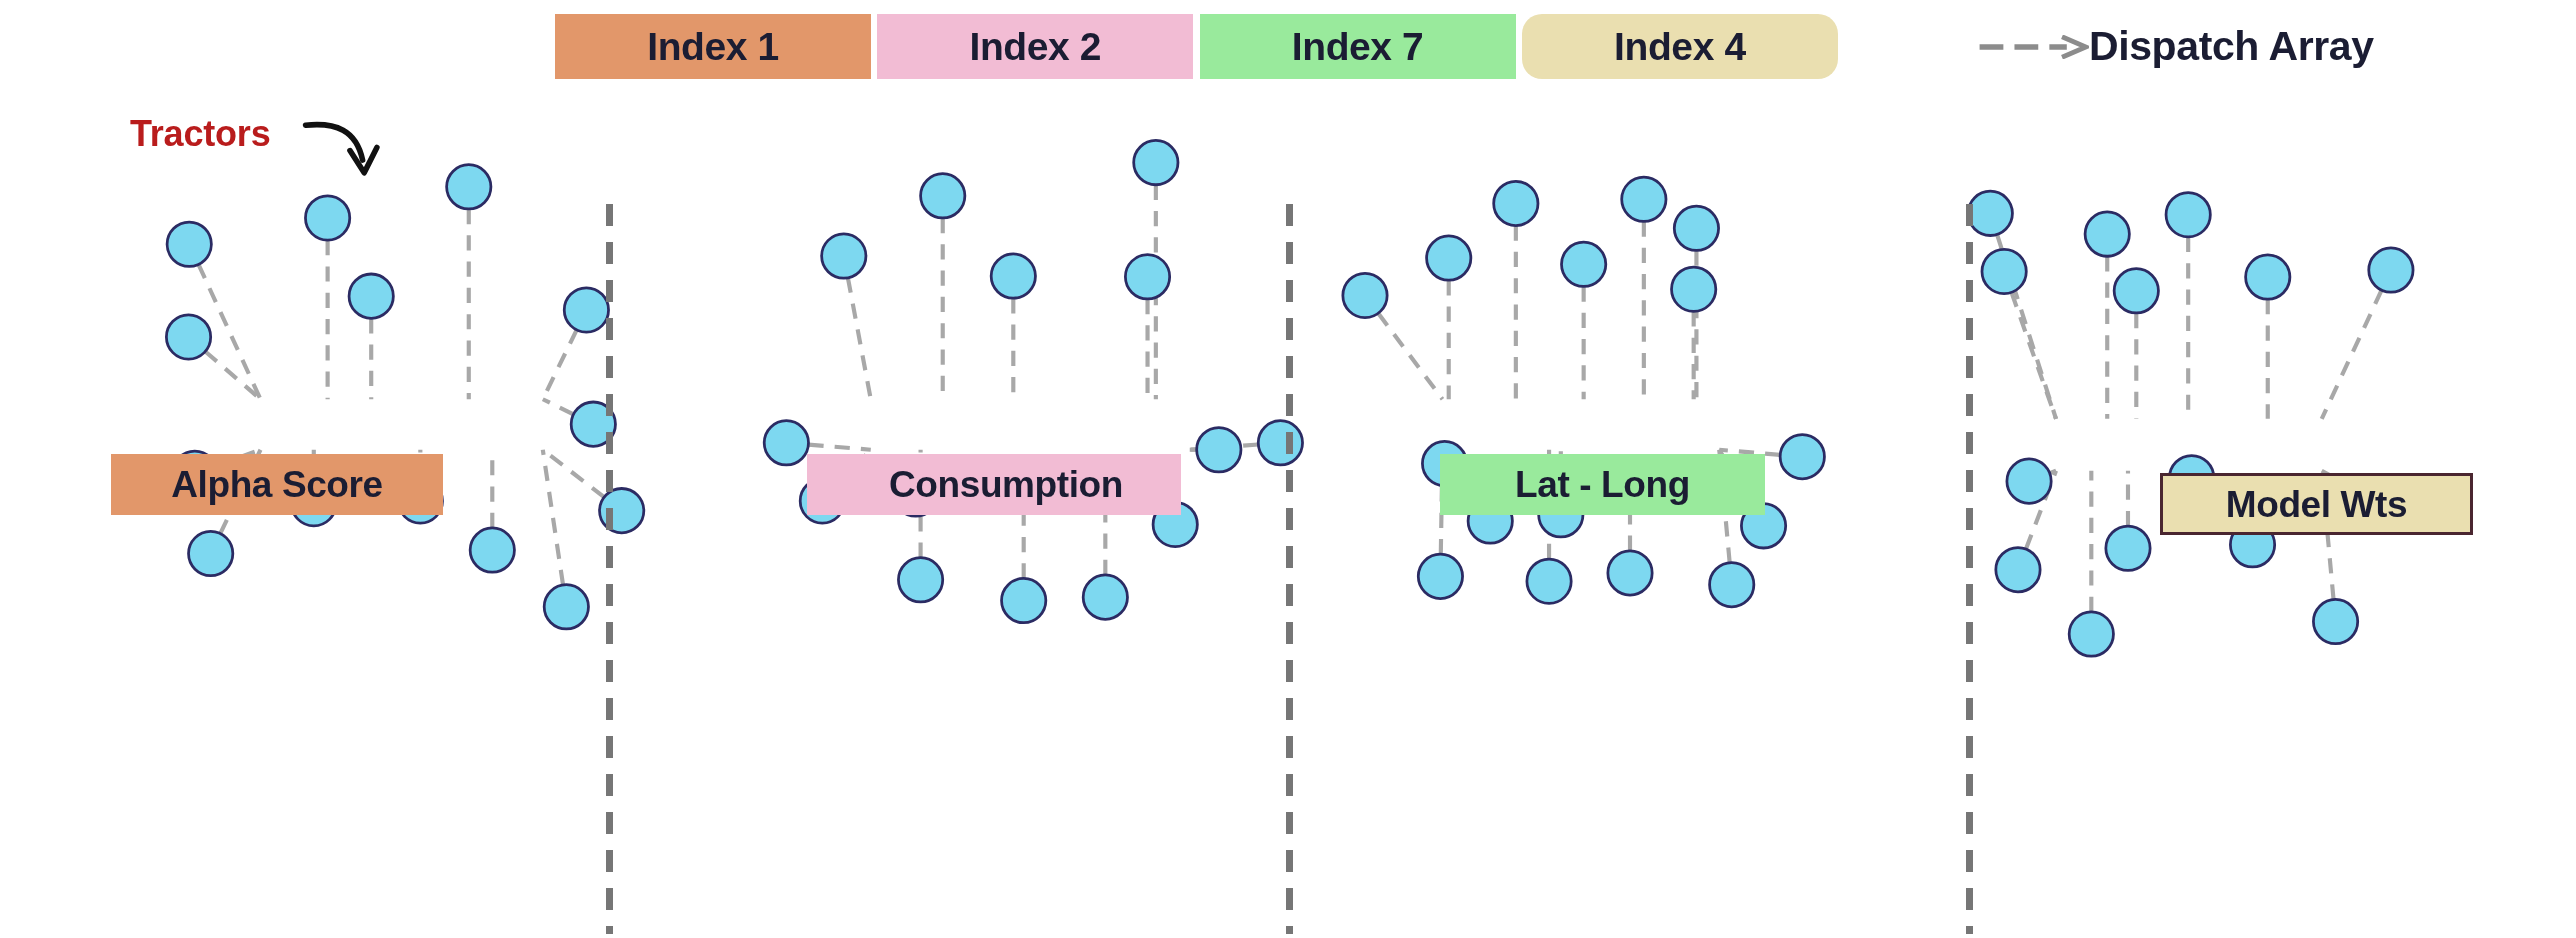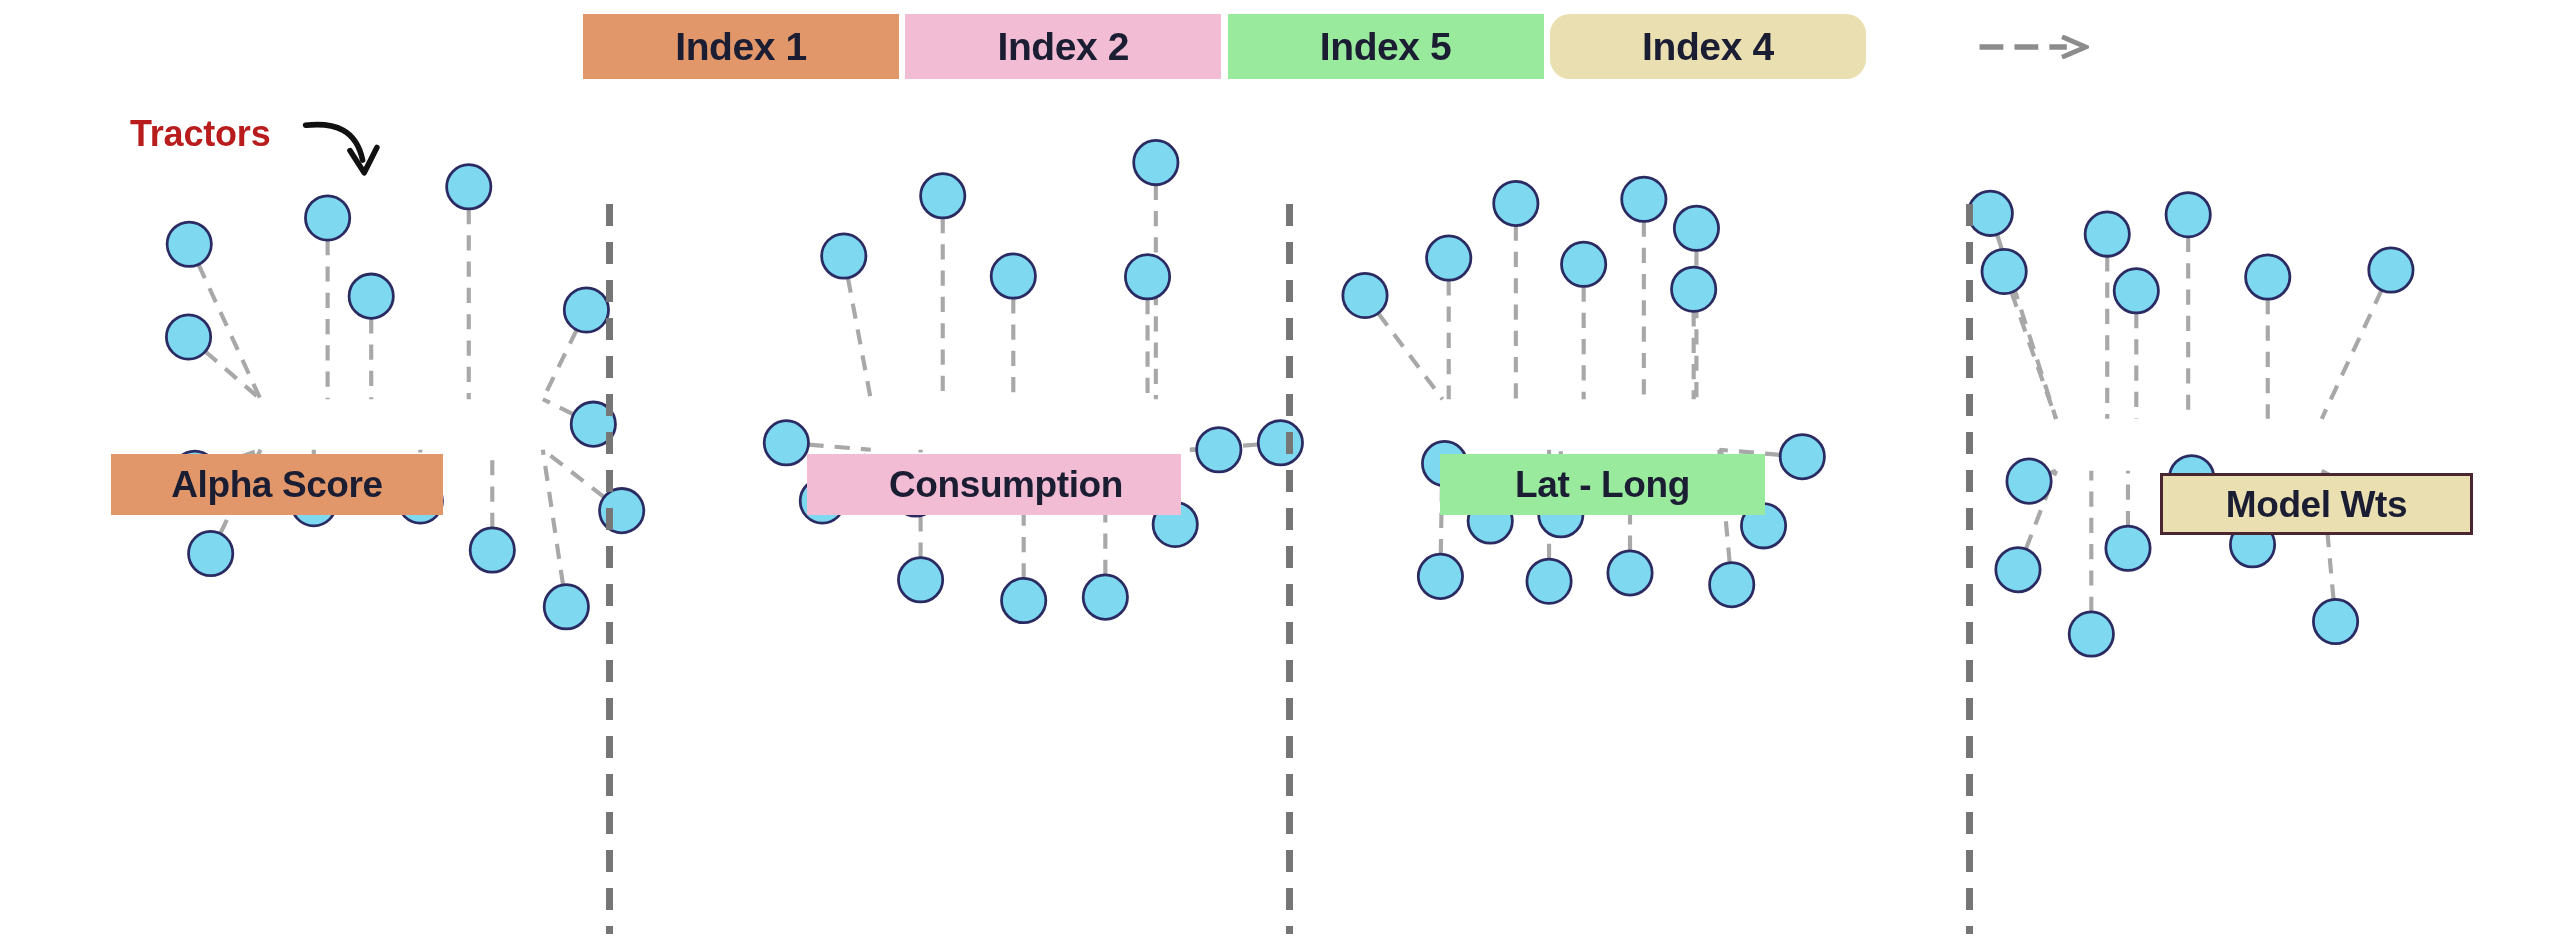--- a/index.html
+++ b/index.html
@@ -139,41 +139,42 @@
     height: 103px;
     overflow: visible;
   }
 </style>
 </head>
 <body>
 
 <div id="stage">
 
   <div id="index-bar">
-      <div class="index-cell" style="background: rgb(226, 151, 106); margin-left: 28px;">
+      <div class="index-cell" style="background: rgb(226, 151, 106);">
         <span>Index 1</span>
       </div>
       <div class="index-cell" style="background: rgb(242, 188, 212);">
         <span>Index 2</span>
       </div>
       <div class="index-cell" style="background: rgb(153, 234, 156);">
-        <span>Index 5</span>
+        <span>Index 7</span>
       </div>
       <div class="index-cell" style="background: rgb(234, 223, 176); border-radius: 20px;">
         <span>Index 4</span>
       </div>
     </div>
 
   <div id="dispatch-arrow-wrap">
     <svg id="dispatch-arrow" viewBox="0 0 140 30">
       <line x1="2" y1="15" x2="112" y2="15" stroke="#8C8C8C" stroke-width="7" stroke-dasharray="30 14" stroke-linecap="butt"></line>
       <path d="M 106 2 L 136 15 L 106 28" fill="none" stroke="#8C8C8C" stroke-width="6" stroke-linejoin="miter" stroke-linecap="butt"></path>
     </svg>
   </div>
 
+  <div id="dispatch-label">Dispatch Array</div>
 
   <div id="clusters">
       <div class="cluster" style="left: 0px; width: 2576px;">
         <svg class="cluster-svg" viewBox="0 0 3262 1188">
           <line x1="447" y1="302" x2="447" y2="577" stroke="#A8A8A8" stroke-width="6" stroke-dasharray="22 16" stroke-linecap="butt"></line>
           <line x1="243" y1="347" x2="243" y2="577" stroke="#A8A8A8" stroke-width="6" stroke-dasharray="22 16" stroke-linecap="butt"></line>
           <line x1="56.368694301703556" y1="382.0736652774912" x2="146" y2="577" stroke="#A8A8A8" stroke-width="6" stroke-dasharray="22 16" stroke-linecap="butt"></line>
           <line x1="306" y1="460" x2="306" y2="577" stroke="#A8A8A8" stroke-width="6" stroke-dasharray="22 16" stroke-linecap="butt"></line>
           <line x1="66.19739783880887" y1="507.94005582204613" x2="146" y2="577" stroke="#A8A8A8" stroke-width="6" stroke-dasharray="22 16" stroke-linecap="butt"></line>
           <line x1="602.95727044784" y1="476.75416051156583" x2="554" y2="577" stroke="#A8A8A8" stroke-width="6" stroke-dasharray="22 16" stroke-linecap="butt"></line>

